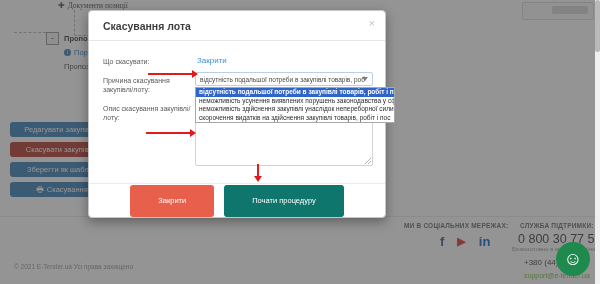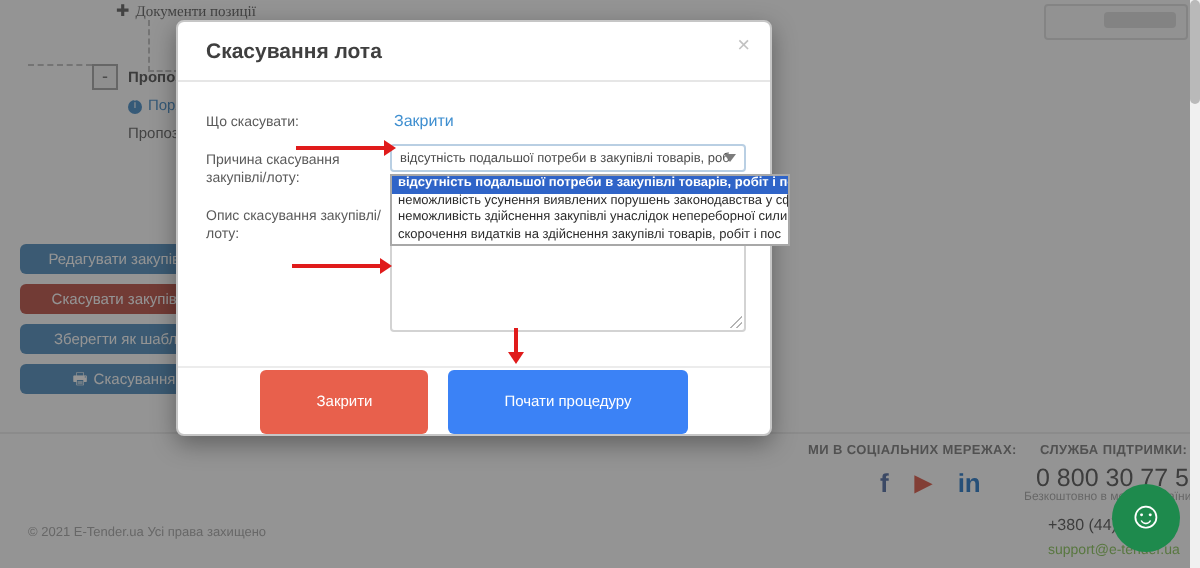--- a/index.html
+++ b/index.html
@@ -247,21 +247,21 @@
     position: relative; height: 34px;
     border-top: 1px solid #ececec;
     display: flex; align-items: center; justify-content: center; gap: 10px;
   }
   .m-btn {
     border: none; border-radius: 3px; cursor: pointer;
     font-size: 7.5px; color: #ffffff; height: 32px; padding: 0 28px;
     font-family: "Liberation Sans", sans-serif;
   }
   .btn-close-m { background: #e8604c; }
-  .btn-start   { background: #3b82f6; }
+  .btn-start   { background: #0f766e; }
 
   
   .arrow { position: absolute; z-index: 45; }
   .arrow .shaft { position: absolute; background: #e01b1b; height: 2px; }
   .arrow .head {
     position: absolute; width: 0; height: 0;
     border-top: 4px solid transparent;
     border-bottom: 4px solid transparent;
     border-left: 6px solid #e01b1b;
   }

